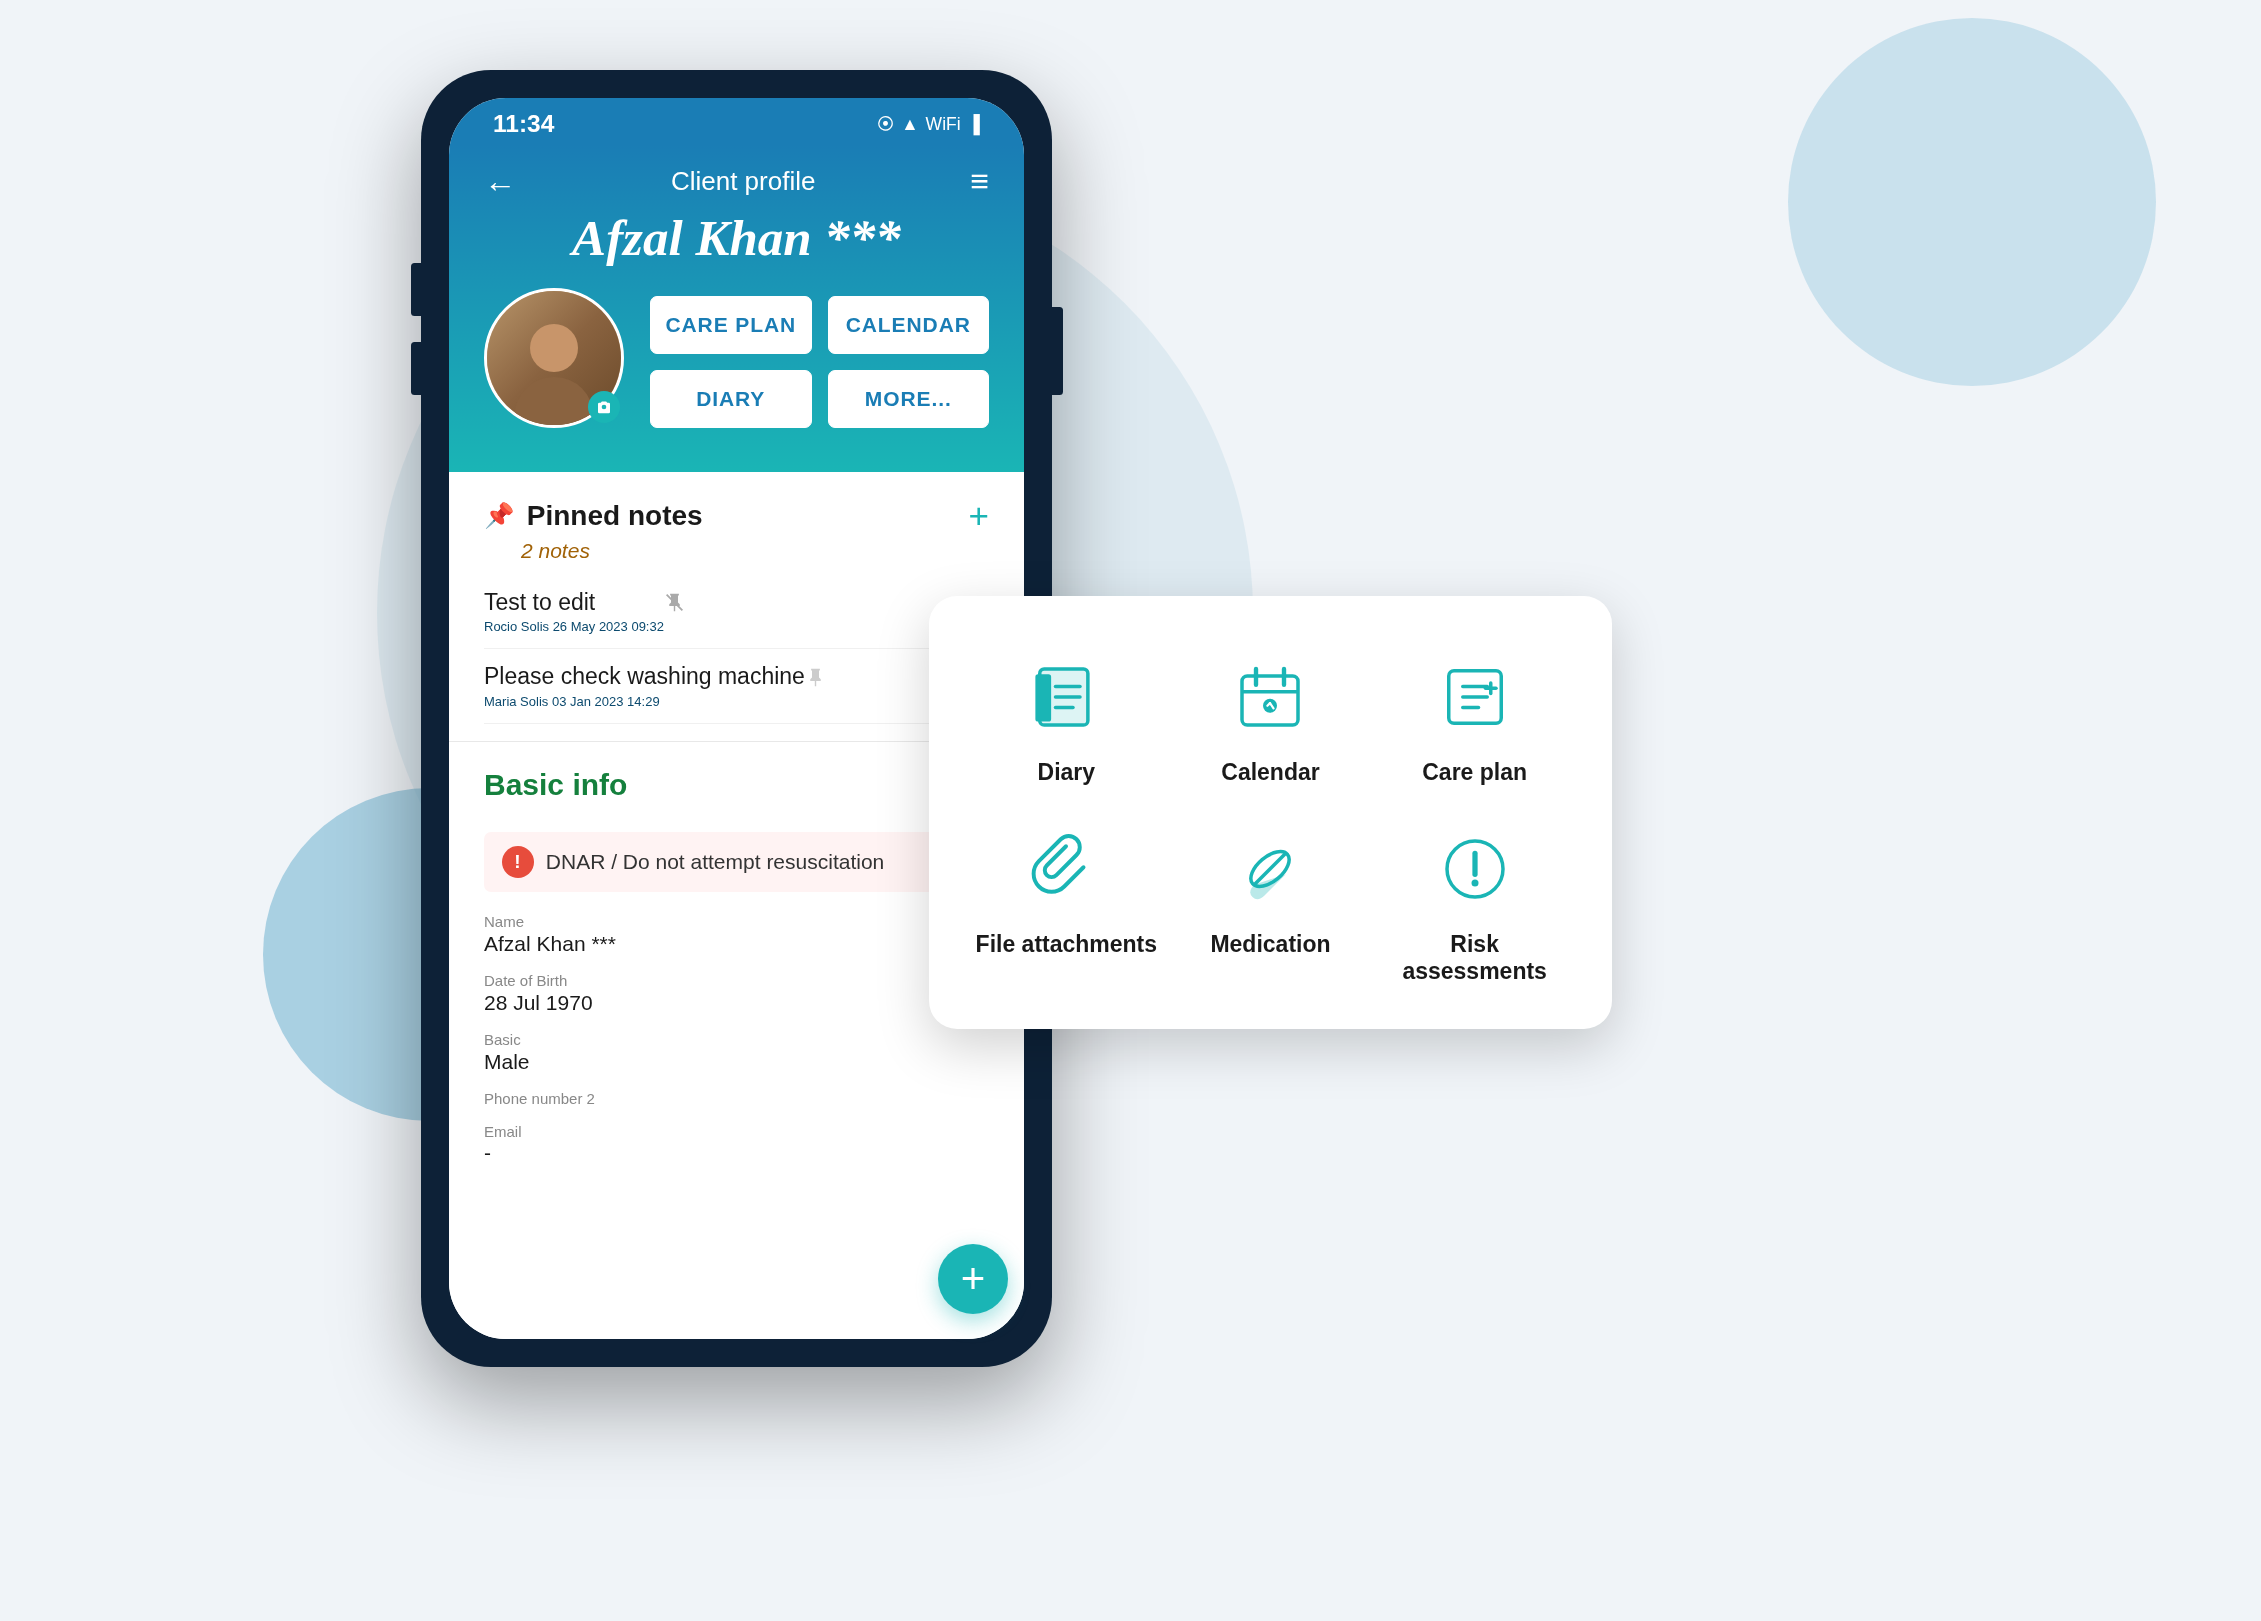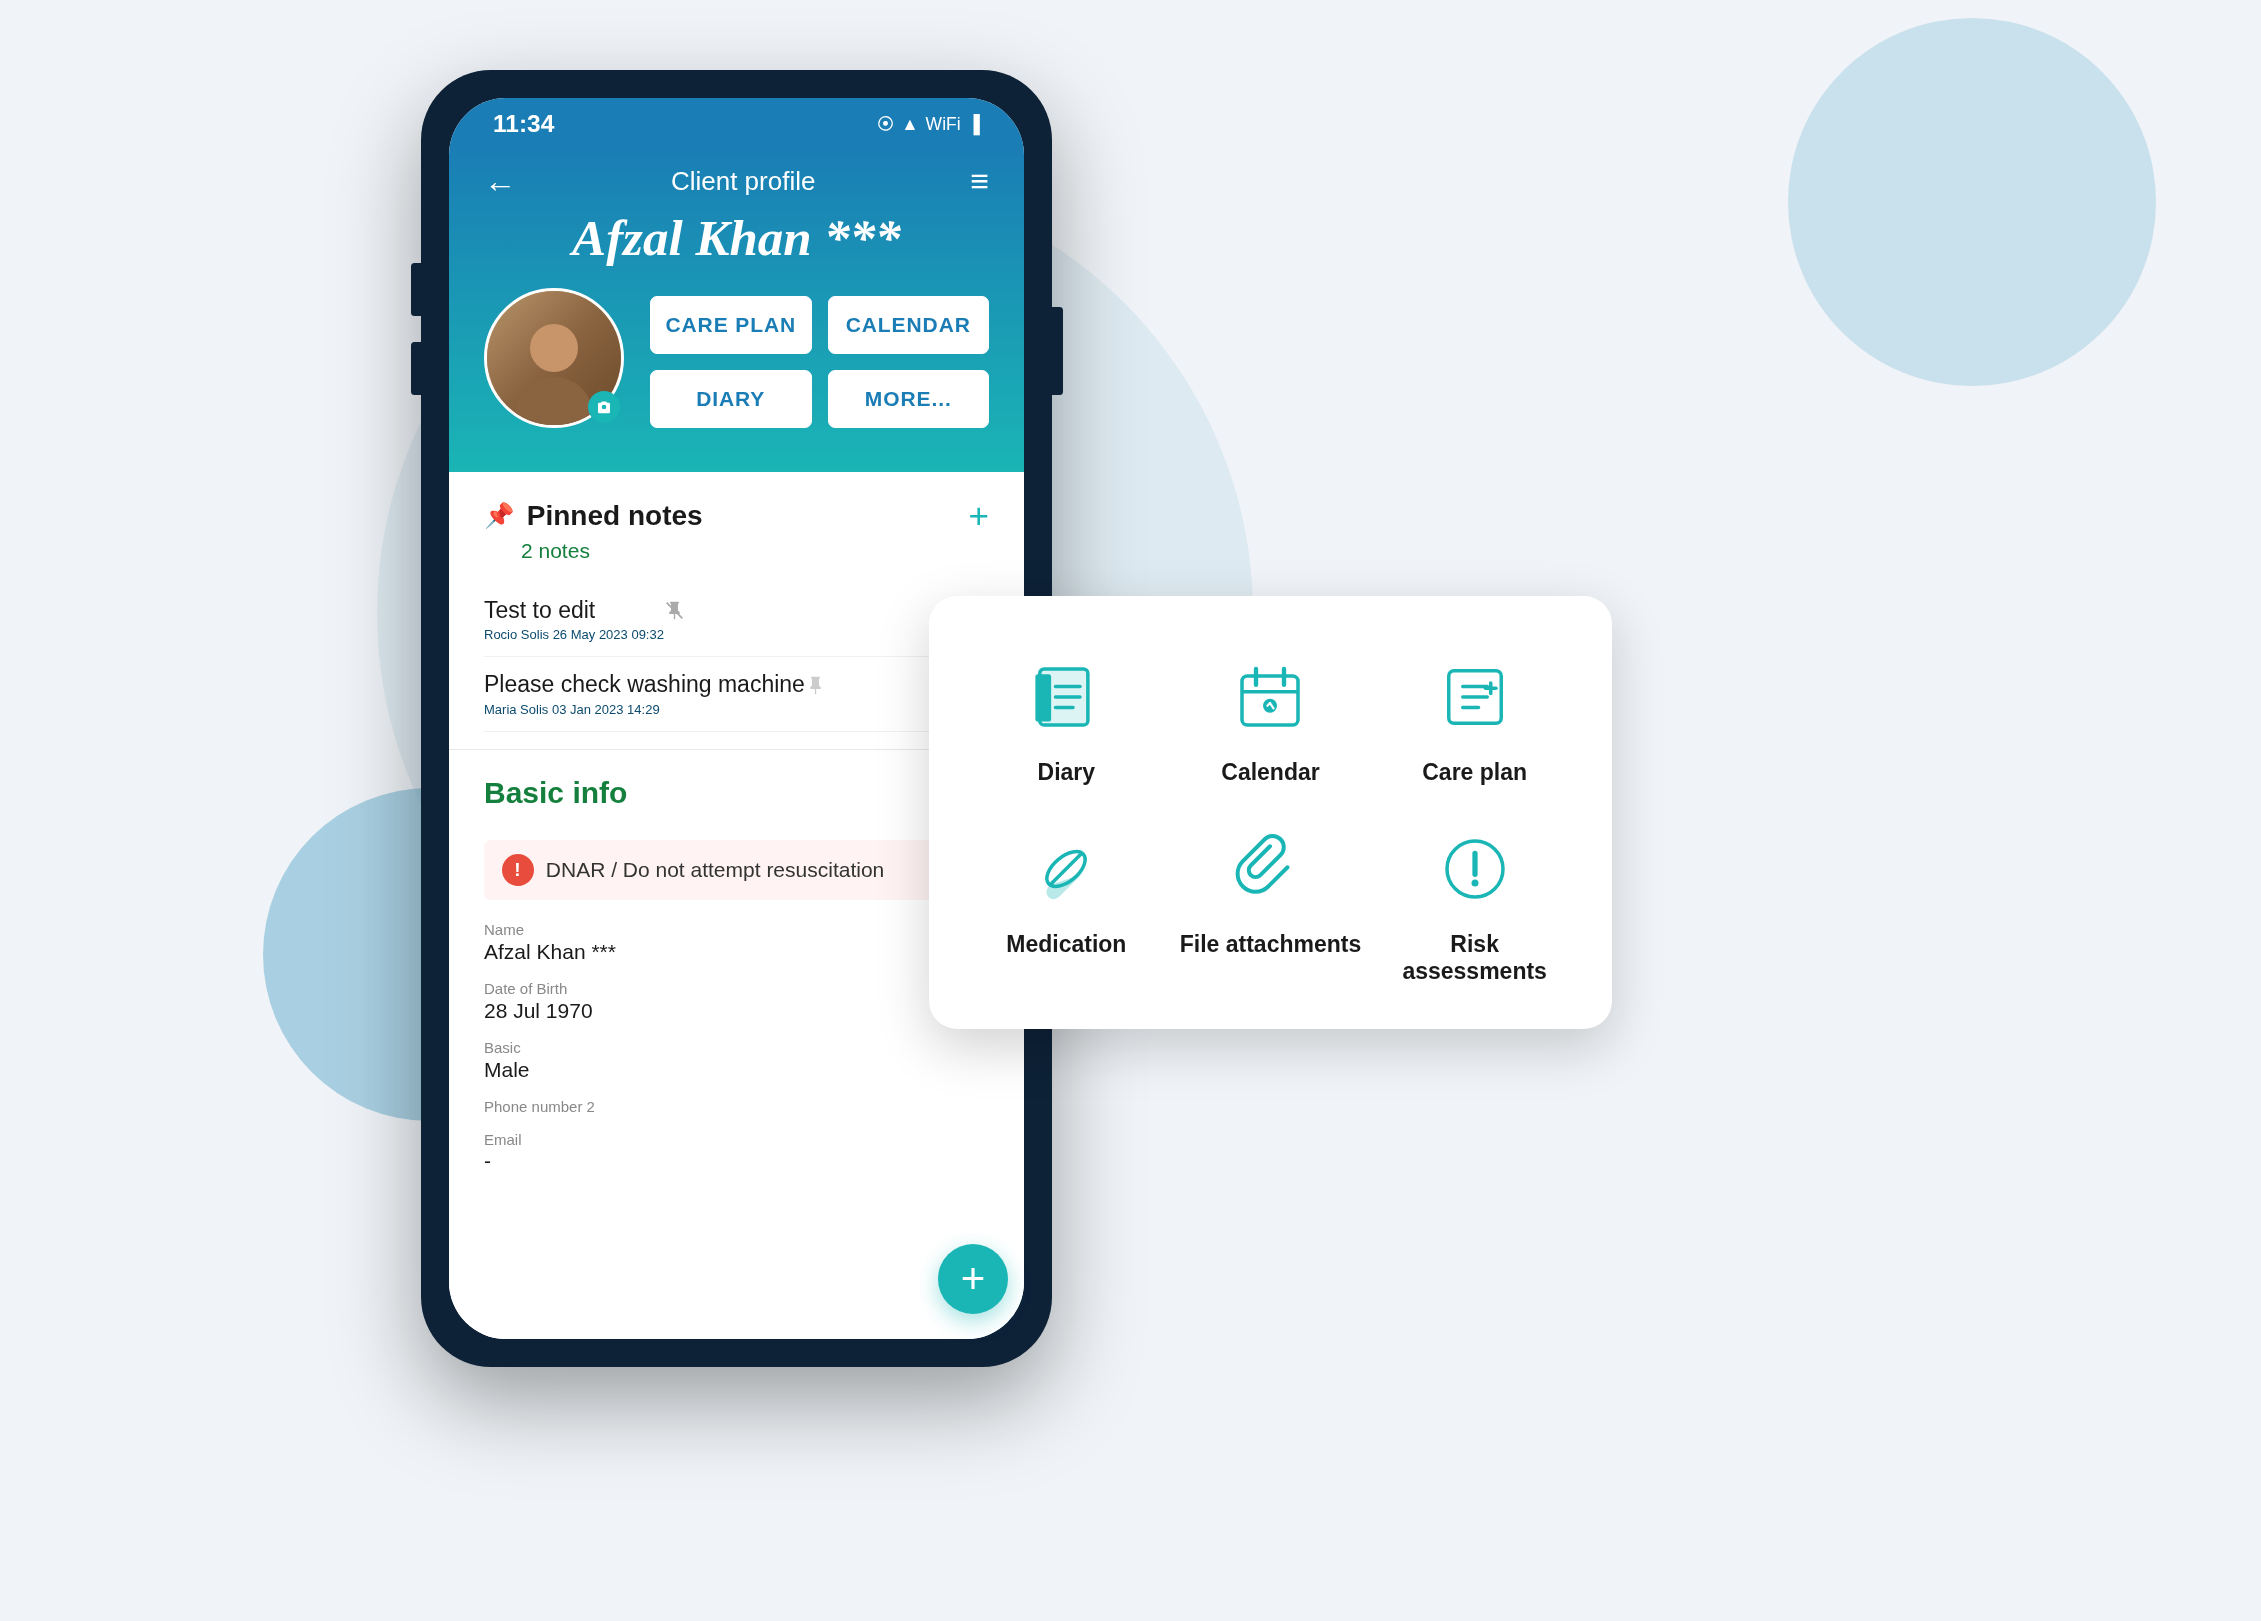--- a/index.html
+++ b/index.html
@@ -253,23 +253,24 @@
       color: #333;
       font-size: 24.5px;
     }
     .section-title {
       font-size: 28px;
       font-weight: 700;
       color: #1a1a1a;
     }
     .section-subtitle {
       font-size: 21px;
-      color: #15803d;
+      color: #a16207;
       margin-left: 37px;
-      margin-bottom: 20px;
+      margin-bottom: 12px;
+      font-style: italic;
     }
     .add-btn {
       color: #1ab5b5;
       font-size: 35px;
       cursor: pointer;
       line-height: 1;
     }
 
     .note-item {
       padding: 14px 0;
@@ -616,35 +617,35 @@
         <rect x="56" y="22" width="4" height="16" rx="2" fill="#1ab5b5"></rect>
         <rect x="50" y="28" width="16" height="4" rx="2" fill="#1ab5b5"></rect>
       </svg>
     </div>
     <span class="card-label">Care plan</span>
   </div>
 
   <div class="card-item">
     <div class="card-icon">
       <svg class="icon-svg" viewBox="0 0 80 80" fill="none" xmlns="http://www.w3.org/2000/svg">
+        <path d="M60 38L38 60C30 68 17 68 9 60C1 52 1 39 9 31L34 6C39 1 47 1 52 6C57 11 57 19 52 24L29 47C26 50 21 50 18 47C15 44 15 39 18 36L40 14" stroke="#1ab5b5" stroke-width="4.5" stroke-linecap="round" fill="none"></path>
+      </svg>
+    </div>
+    <span class="card-label">File attachments</span>
+  </div>
+
+  <div class="card-item">
+    <div class="card-icon">
+      <svg class="icon-svg" viewBox="0 0 80 80" fill="none" xmlns="http://www.w3.org/2000/svg">
         <ellipse cx="40" cy="40" rx="26" ry="14" transform="rotate(-40 40 40)" stroke="#1ab5b5" stroke-width="4" fill="none"></ellipse>
         <line x1="22" y1="58" x2="58" y2="22" stroke="#1ab5b5" stroke-width="4"></line>
         <path d="M22 58 Q14 66 20 72 Q26 78 34 70 L58 46" fill="#1ab5b5" opacity="0.3"></path>
       </svg>
     </div>
     <span class="card-label">Medication</span>
-  </div>
-
-  <div class="card-item">
-    <div class="card-icon">
-      <svg class="icon-svg" viewBox="0 0 80 80" fill="none" xmlns="http://www.w3.org/2000/svg">
-        <path d="M60 38L38 60C30 68 17 68 9 60C1 52 1 39 9 31L34 6C39 1 47 1 52 6C57 11 57 19 52 24L29 47C26 50 21 50 18 47C15 44 15 39 18 36L40 14" stroke="#1ab5b5" stroke-width="4.5" stroke-linecap="round" fill="none"></path>
-      </svg>
-    </div>
-    <span class="card-label">File attachments</span>
   </div>
 
   <div class="card-item">
     <div class="card-icon">
       <svg class="icon-svg" viewBox="0 0 80 80" fill="none" xmlns="http://www.w3.org/2000/svg">
         <circle cx="40" cy="40" r="32" stroke="#1ab5b5" stroke-width="4" fill="none"></circle>
         <line x1="40" y1="22" x2="40" y2="46" stroke="#1ab5b5" stroke-width="6" stroke-linecap="round"></line>
         <circle cx="40" cy="56" r="4" fill="#1ab5b5"></circle>
       </svg>
     </div>

